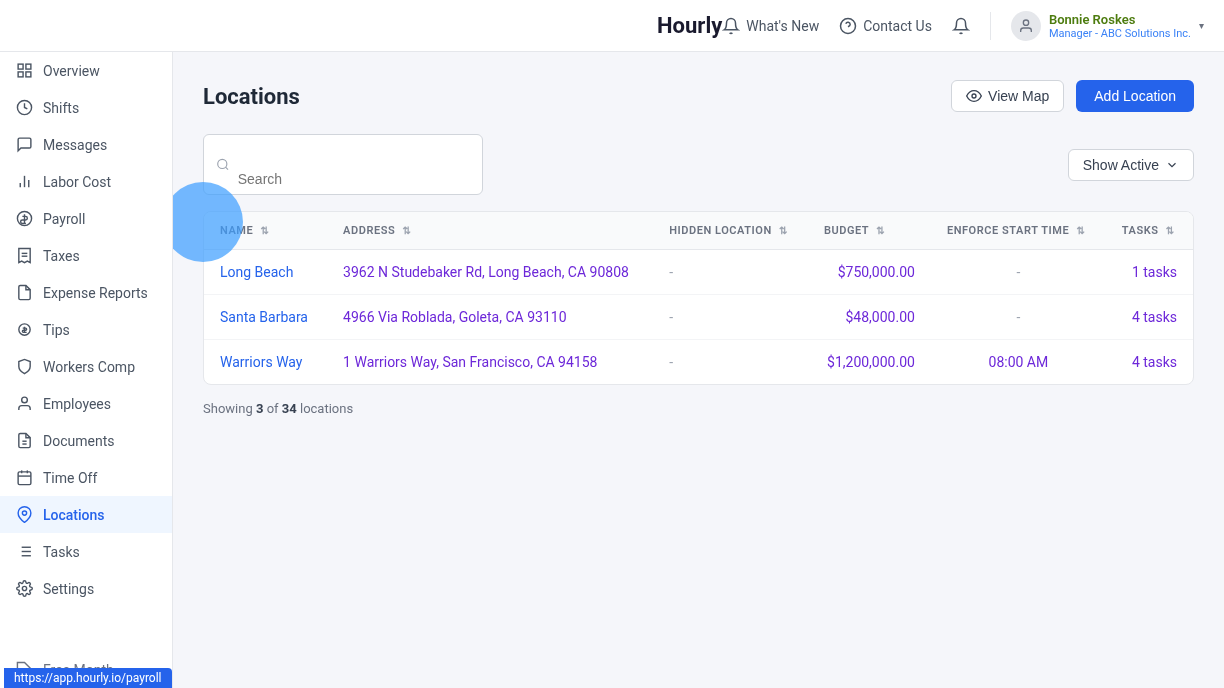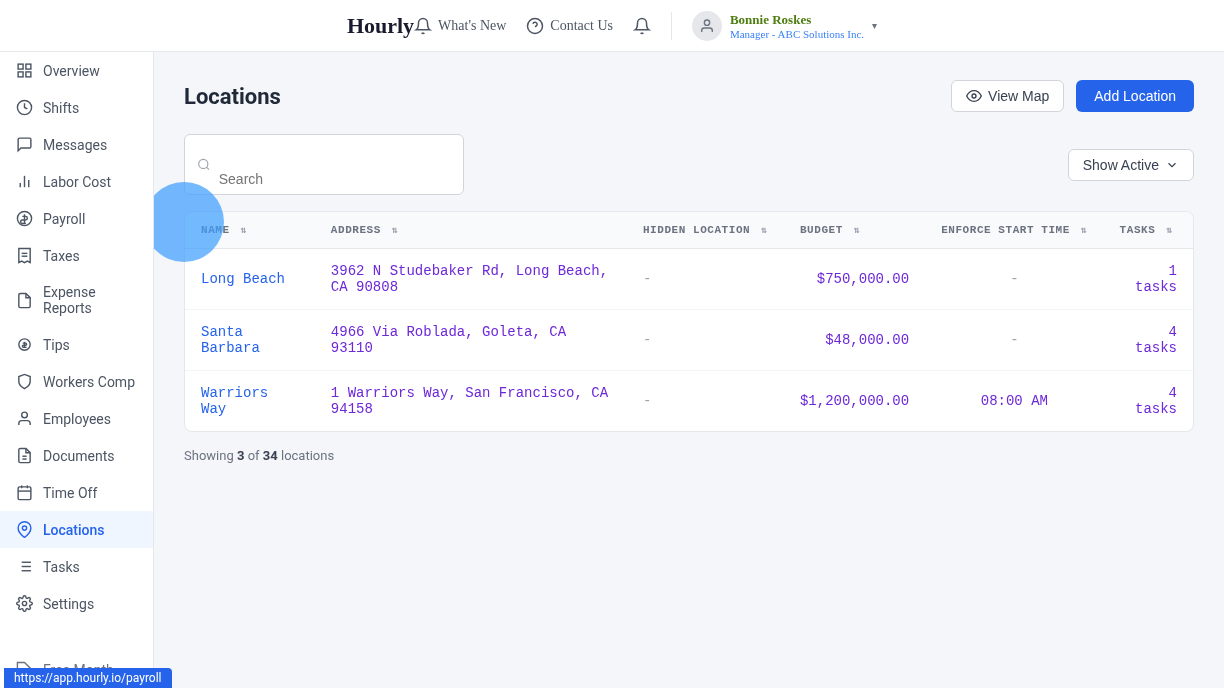--- a/index.html
+++ b/index.html
@@ -1,22 +1,22 @@
 <!DOCTYPE html>
 <html><head>
   <meta charset="utf-8">
   <style>
     * { box-sizing: border-box; margin: 0; padding: 0; }
     body { font-family: -apple-system, BlinkMacSystemFont, 'Segoe UI', Roboto, sans-serif; background: #f5f6fa; display: flex; flex-direction: column; height: 688px; overflow: hidden; }
 
     
     .header {
-      display: flex; align-items: center; justify-content: center;
+      display: flex; align-items: center; justify-content: flex-end;
       background: #fff; border-bottom: 1px solid #e5e7eb;
-      padding: 0 20px; height: 52px; flex-shrink: 0; font-family: Liberation Serif, serif;
+      padding: 0 20px; height: 52px; flex-shrink: 0;
     }
     .header-logo {
       font-size: 22px; font-weight: 700; color: #1a1a2e;
     }
     .header-right {
       display: flex; align-items: center; gap: 20px;
     }
     .header-nav-item {
       display: flex; align-items: center; gap: 6px;
       color: #4b5563; font-size: 14px; cursor: pointer;
@@ -28,21 +28,21 @@
     .header-user-info { display: flex; flex-direction: column; }
     .header-user-name { font-size: 13px; font-weight: 600; color: #4d7c0f; }
     .header-user-role { font-size: 11px; color: #3b82f6; }
     .header-chevron { color: #6b7280; font-size: 10px; }
 
     
     .layout { display: flex; flex: 1; overflow: hidden; }
 
     
     .sidebar {
-      width: 154px; background: #fff; border-right: 1px solid #e5e7eb;
+      width: 173px; background: #fff; border-right: 1px solid #e5e7eb;
       display: flex; flex-direction: column; overflow-y: auto; flex-shrink: 0;
     }
     .sidebar-item {
       display: flex; align-items: center; gap: 10px;
       padding: 10px 16px; font-size: 14px; color: #4b5563;
       cursor: pointer; border-radius: 0;
     }
     .sidebar-item.active { background: #eff6ff; color: #2563eb; font-weight: 500; }
     .sidebar-item svg { width: 17px; height: 17px; flex-shrink: 0; }
     .sidebar-item.free-month { color: #6b7280; margin-top: auto; }
@@ -97,21 +97,21 @@
     }
     .search-icon { color: #9ca3af; }
     .show-active-btn {
       display: flex; align-items: center; gap: 6px;
       background: #fff; border: 1px solid #d1d5db; border-radius: 6px;
       padding: 7px 14px; font-size: 14px; color: #374151; cursor: pointer;
     }
 
     
     .table-wrap { background: #fff; border: 1px solid #e5e7eb; border-radius: 8px; overflow: hidden; }
-    table { width: 100%; border-collapse: collapse; font-family: Liberation Mono, monospace; }
+    table { width: 100%; border-collapse: collapse; }
     thead tr { background: #f9fafb; border-bottom: 1px solid #e5e7eb; }
     thead th {
       padding: 12px 16px; font-size: 11px; font-weight: 600;
       color: #6b7280; text-transform: uppercase; letter-spacing: 0.05em;
       text-align: left; white-space: nowrap;
     }
     thead th .sort-icon { display: inline-block; margin-left: 4px; color: #9ca3af; font-size: 10px; }
     tbody tr { border-bottom: 1px solid #f3f4f6; }
     tbody tr:last-child { border-bottom: none; }
     tbody td { padding: 14px 16px; font-size: 14px; color: #6d28d9; }

